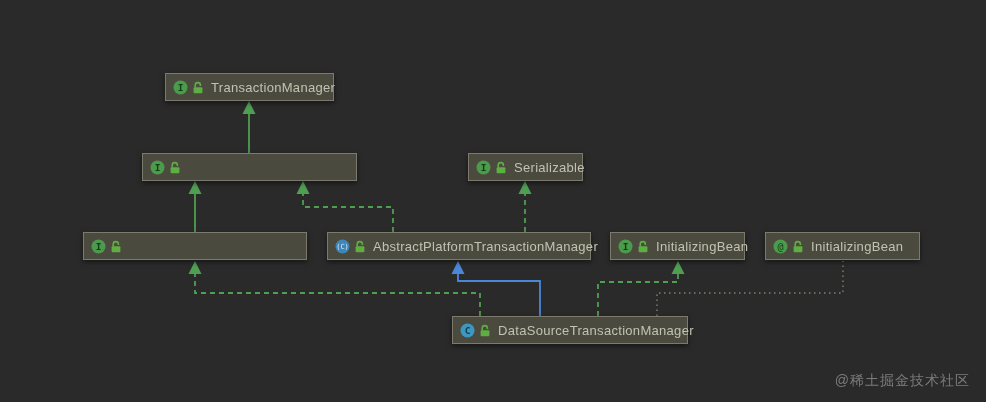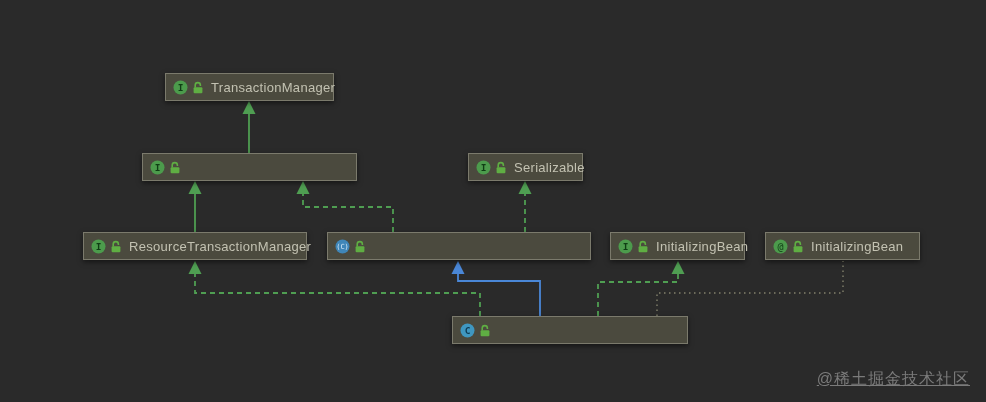--- a/index.html
+++ b/index.html
@@ -29,24 +29,23 @@
   .node .label{
     color:#c3c2b2;
     font-size:13px;
     letter-spacing:.3px;
     white-space:nowrap;
     line-height:1;
   }
   #watermark{
     position:absolute;
     right:16px;bottom:12px;
-    font-size:16px;
+    font-size:14px;
     color:#7b7b7b;
     letter-spacing:1px;
-    text-decoration:underline;
   }
 </style>
 </head>
 <body>
 
 <div id="canvas">
   <svg id="edges" xmlns="http://www.w3.org/2000/svg">
       <g>
         <polyline points="249,153 249,114" fill="none" stroke="#4f9e52" stroke-width="1.8"></polyline>
         <polygon points="249,101 242.5,114 255.5,114" fill="#4f9e52"></polygon>
@@ -130,35 +129,35 @@
             <circle cx="7.5" cy="7.5" r="7" fill="#4c9b4c"></circle>
             <text x="7.5" text-anchor="middle" font-family="&quot;DejaVu Sans Mono&quot;,monospace" y="11" font-size="9.5" font-weight="bold" fill="#0f3d14">I</text>
           </svg>
         </span>
         <span class="glyph lock">
           <svg width="12" height="13" viewBox="0 0 12 13">
             <path d="M3.2 6.5 V4.2 a2.6 2.6 0 0 1 5.2 0 V5" fill="none" stroke="#5fae43" stroke-width="1.6"></path>
             <rect x="1.6" y="6.2" width="8.8" height="6" rx="1" fill="#5fae43"></rect>
           </svg>
         </span>
-        <span class="label">ResourceTransactionManager</span>
       </div>
       <div class="node" style="left: 327px; top: 232px; width: 264px;">
         <span class="glyph kind">
           <svg width="15" height="15" viewBox="0 0 15 15">
             <circle cx="7.5" cy="7.5" r="7" fill="#3f86b8"></circle>
             <text x="7.5" text-anchor="middle" font-family="&quot;DejaVu Sans Mono&quot;,monospace" y="10" font-size="7" fill="#d6e9f7">(C)</text>
           </svg>
         </span>
         <span class="glyph lock">
           <svg width="12" height="13" viewBox="0 0 12 13">
             <path d="M3.2 6.5 V4.2 a2.6 2.6 0 0 1 5.2 0 V5" fill="none" stroke="#5fae43" stroke-width="1.6"></path>
             <rect x="1.6" y="6.2" width="8.8" height="6" rx="1" fill="#5fae43"></rect>
           </svg>
         </span>
+        <span class="label">AbstractPlatformTransactionManager</span>
       </div>
       <div class="node" style="left: 610px; top: 232px; width: 135px;">
         <span class="glyph kind">
           <svg width="15" height="15" viewBox="0 0 15 15">
             <circle cx="7.5" cy="7.5" r="7" fill="#4c9b4c"></circle>
             <text x="7.5" text-anchor="middle" font-family="&quot;DejaVu Sans Mono&quot;,monospace" y="11" font-size="9.5" font-weight="bold" fill="#0f3d14">I</text>
           </svg>
         </span>
         <span class="glyph lock">
           <svg width="12" height="13" viewBox="0 0 12 13">
@@ -189,16 +188,17 @@
             <circle cx="7.5" cy="7.5" r="7" fill="#3f97c0"></circle>
             <text x="7.5" text-anchor="middle" font-family="&quot;DejaVu Sans Mono&quot;,monospace" y="11" font-size="9.5" font-weight="bold" fill="#0e3c55">C</text>
           </svg>
         </span>
         <span class="glyph lock">
           <svg width="12" height="13" viewBox="0 0 12 13">
             <path d="M3.2 6.5 V4.2 a2.6 2.6 0 0 1 5.2 0 V5" fill="none" stroke="#5fae43" stroke-width="1.6"></path>
             <rect x="1.6" y="6.2" width="8.8" height="6" rx="1" fill="#5fae43"></rect>
           </svg>
         </span>
+        <span class="label">DataSourceTransactionManager</span>
       </div>
     </div>
   <div id="watermark">@稀土掘金技术社区</div>
 </div>
 
 </body></html>

